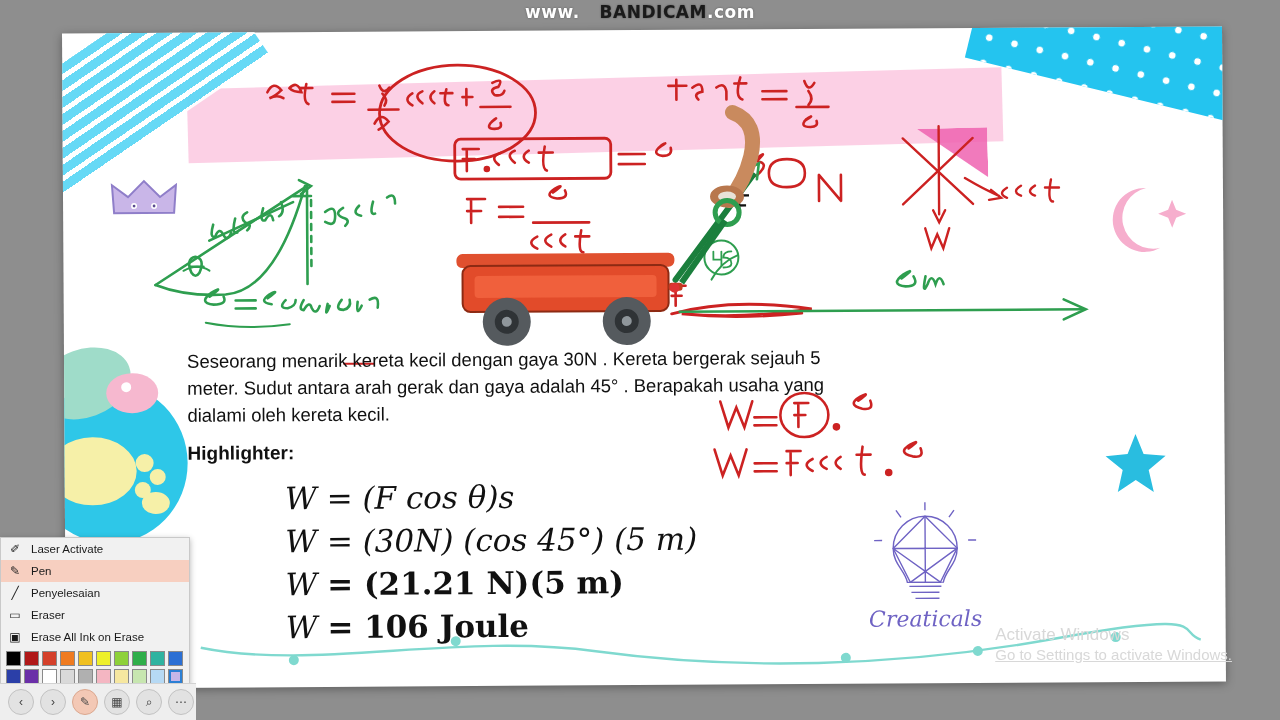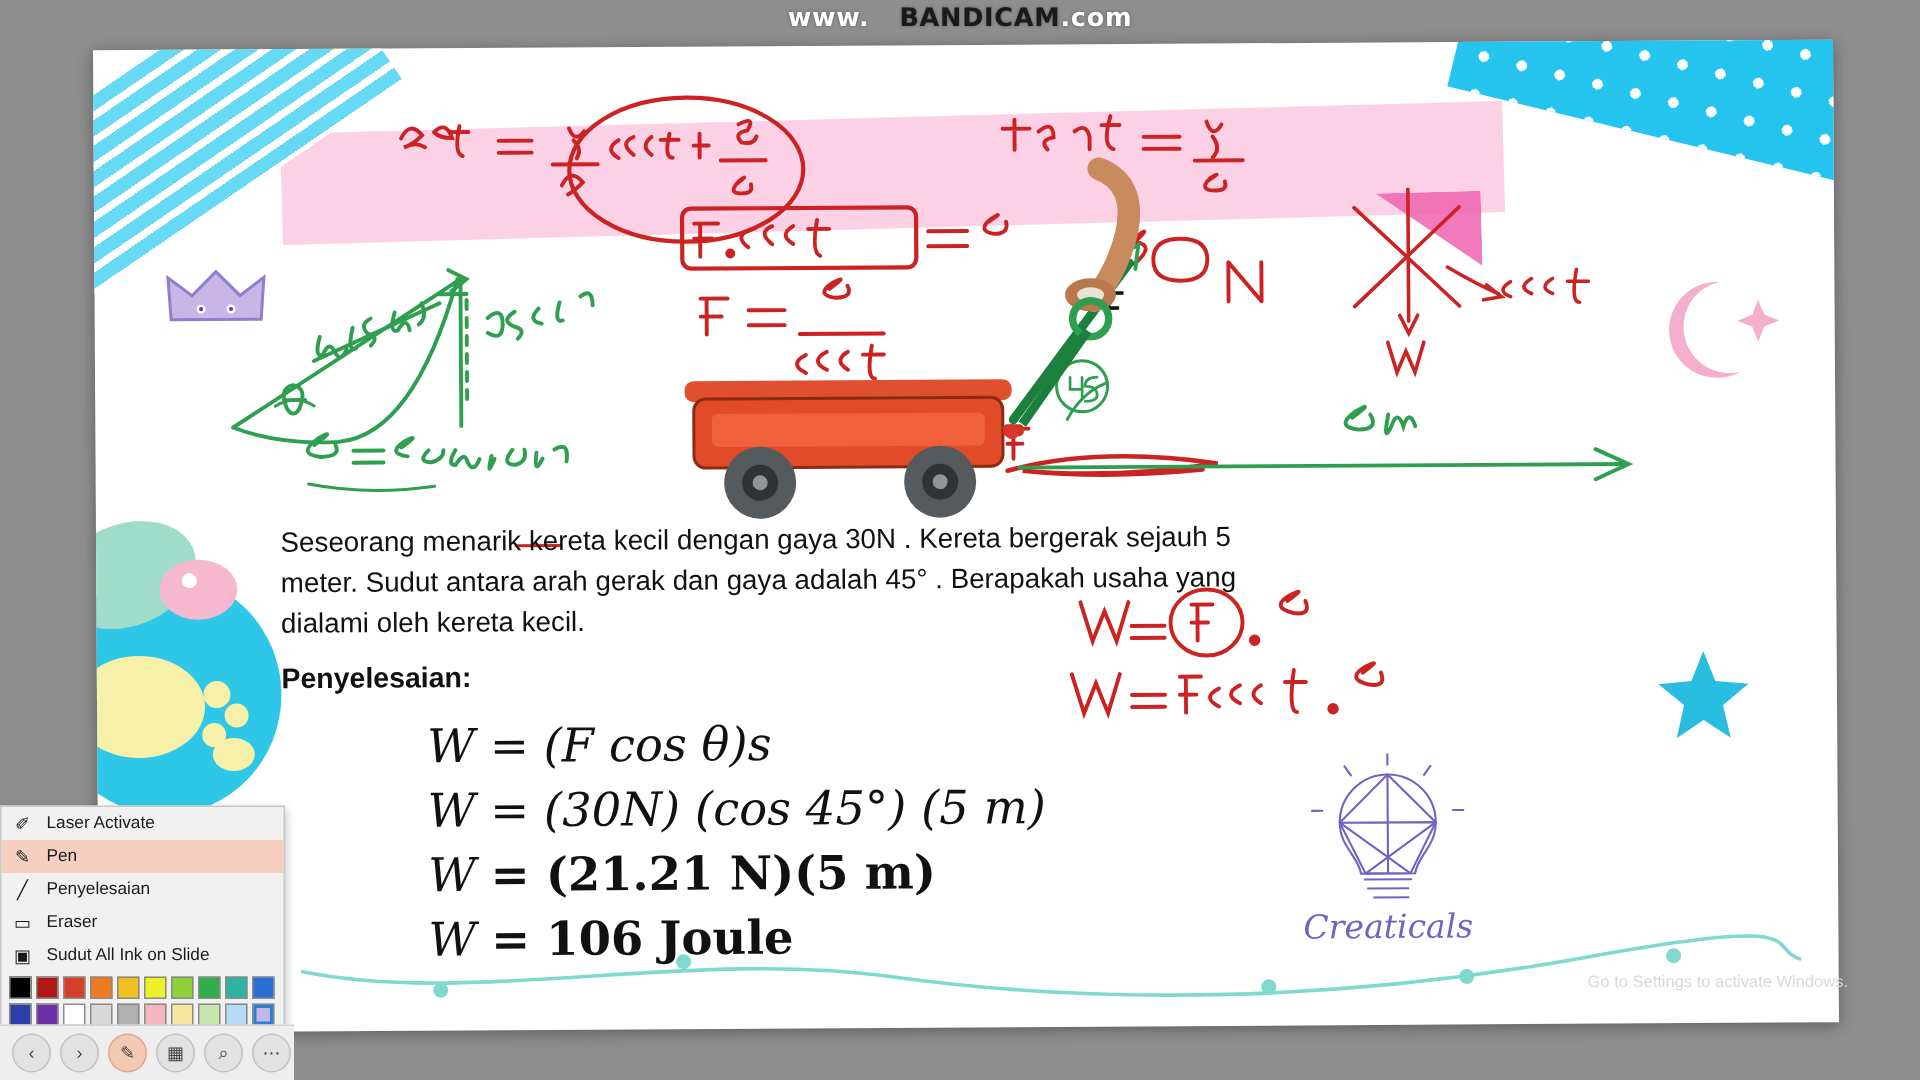--- a/index.html
+++ b/index.html
@@ -76,21 +76,21 @@
   #logo-wrap{position:absolute;left:765px;top:470px;width:190px;height:140px;z-index:20;}
   #logo-text{
     position:absolute;left:0;top:108px;width:190px;text-align:center;
     font-family:"DejaVu Serif",serif;font-size:22px;color:#6f63c4;font-style:italic;
   }
   
   #activate{
     position:absolute;right:48px;bottom:56px;z-index:40;color:#d8d8d8;text-align:left;
   }
   #activate .t1{font-size:17px;line-height:22px;}
-  #activate .t2{font-size:11px;line-height:18px;}
+  #activate .t2{font-size:15px;line-height:18px;text-decoration:underline;}
   
   #ink-menu{
     position:absolute;left:0;top:537px;width:188px;background:#f1f1f1;
     border:1px solid #c9c9c9;box-shadow:0 2px 6px rgba(0,0,0,.3);
     z-index:70;font-size:11.5px;color:#1a1a1a;
   }
   .ink-item{display:flex;align-items:center;height:22px;padding:0 6px;gap:8px;}
   .ink-item.sel{background:#f7cfc0;}
   .ink-ico{width:16px;text-align:center;font-size:12px;}
   #swatches{display:flex;flex-wrap:wrap;padding:3px 5px 5px 5px;gap:3px;width:178px;}
@@ -299,21 +299,21 @@
     <path d="M70 8 q26 10 18 44 q-6 24 -22 44" stroke="#c98a5e" stroke-width="15" fill="none" stroke-linecap="round"></path>
     <ellipse cx="64" cy="92" rx="17" ry="11" fill="#b8774d"></ellipse>
     <ellipse cx="64" cy="92" rx="9" ry="5" fill="#e8e2d8"></ellipse>
     <circle cx="64" cy="108" r="12" fill="none" stroke="#2e9e4f" stroke-width="5"></circle>
     <path d="M62 116 L18 178" stroke="#1b7f3d" stroke-width="6"></path>
   </svg>
 
   <div style="position:absolute;left:606px;top:253px;width:10px;height:10px;border-radius:50%;background:#d33;z-index:14;"></div>
 
   <div id="problem">Seseorang menarik kereta kecil dengan gaya 30N . Kereta bergerak sejauh 5 meter. Sudut antara arah gerak dan gaya adalah 45° . Berapakah usaha yang dialami oleh kereta kecil.</div>
-  <div id="penyelesaian">Penyelesaian:</div>
+  <div id="penyelesaian">Highlighter:</div>
 
   <div id="eqs">
     <div class="eq">
       <span class="it">W</span>
       <span class="it">= (F cos θ)s</span>
     </div>
     <div class="eq">
       <span class="it">W</span>
       <span class="it">= (30N) (cos 45°) (5 m)</span>
     </div>
@@ -336,20 +336,21 @@
         <path d="M79 88 h32 M81 94 h28 M85 100 h24"></path>
         <path d="M95 4 v8 M66 12 l5 7 M124 12 l-5 7 M44 42 h8 M138 42 h8"></path>
       </g>
     </svg>
     <div id="logo-text">Creaticals</div>
   </div>
 
 </div>
 
 <div id="activate">
+  <div class="t1">Activate Windows</div>
   <div class="t2">Go to Settings to activate Windows.</div>
 </div>
 
 <div id="ink-menu">
   <div class="ink-item">
     <span class="ink-ico">✐</span>
     <span>Laser Activate</span>
   </div>
   <div class="ink-item sel">
     <span class="ink-ico">✎</span>
@@ -358,21 +359,21 @@
   <div class="ink-item">
     <span class="ink-ico">╱</span>
     <span>Penyelesaian</span>
   </div>
   <div class="ink-item">
     <span class="ink-ico">▭</span>
     <span>Eraser</span>
   </div>
   <div class="ink-item">
     <span class="ink-ico">▣</span>
-    <span>Sudut All Ink on Slide</span>
+    <span>Erase All Ink on Erase</span>
   </div>
   <div id="swatches">
       <div class="sw" style="background: rgb(0, 0, 0);"></div>
       <div class="sw" style="background: rgb(176, 24, 24);"></div>
       <div class="sw" style="background: rgb(212, 64, 42);"></div>
       <div class="sw" style="background: rgb(239, 123, 32);"></div>
       <div class="sw" style="background: rgb(240, 192, 32);"></div>
       <div class="sw" style="background: rgb(237, 240, 42);"></div>
       <div class="sw" style="background: rgb(142, 209, 58);"></div>
       <div class="sw" style="background: rgb(47, 174, 74);"></div>

